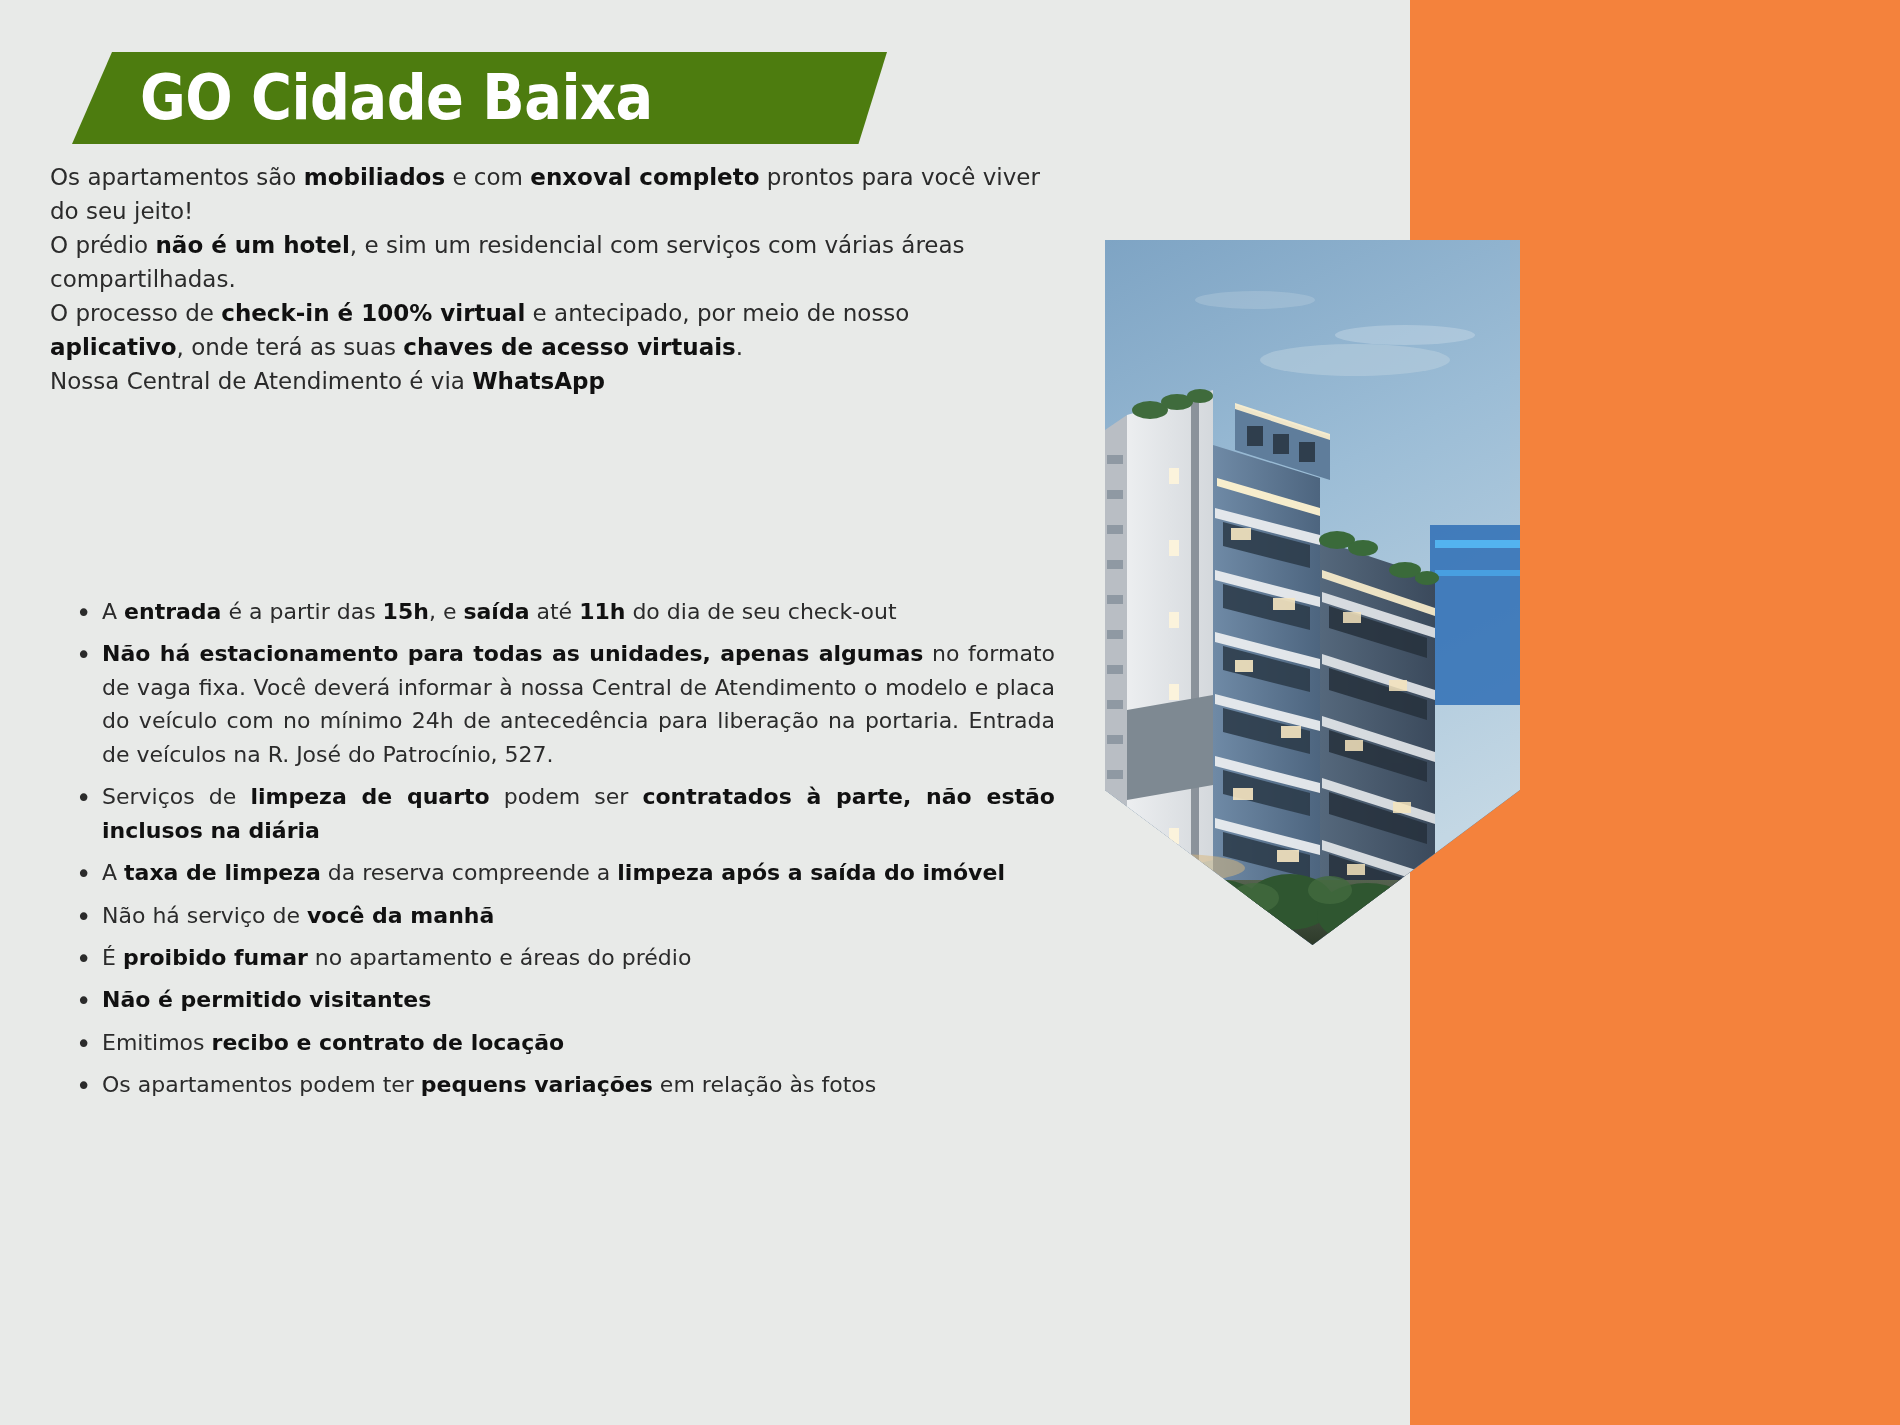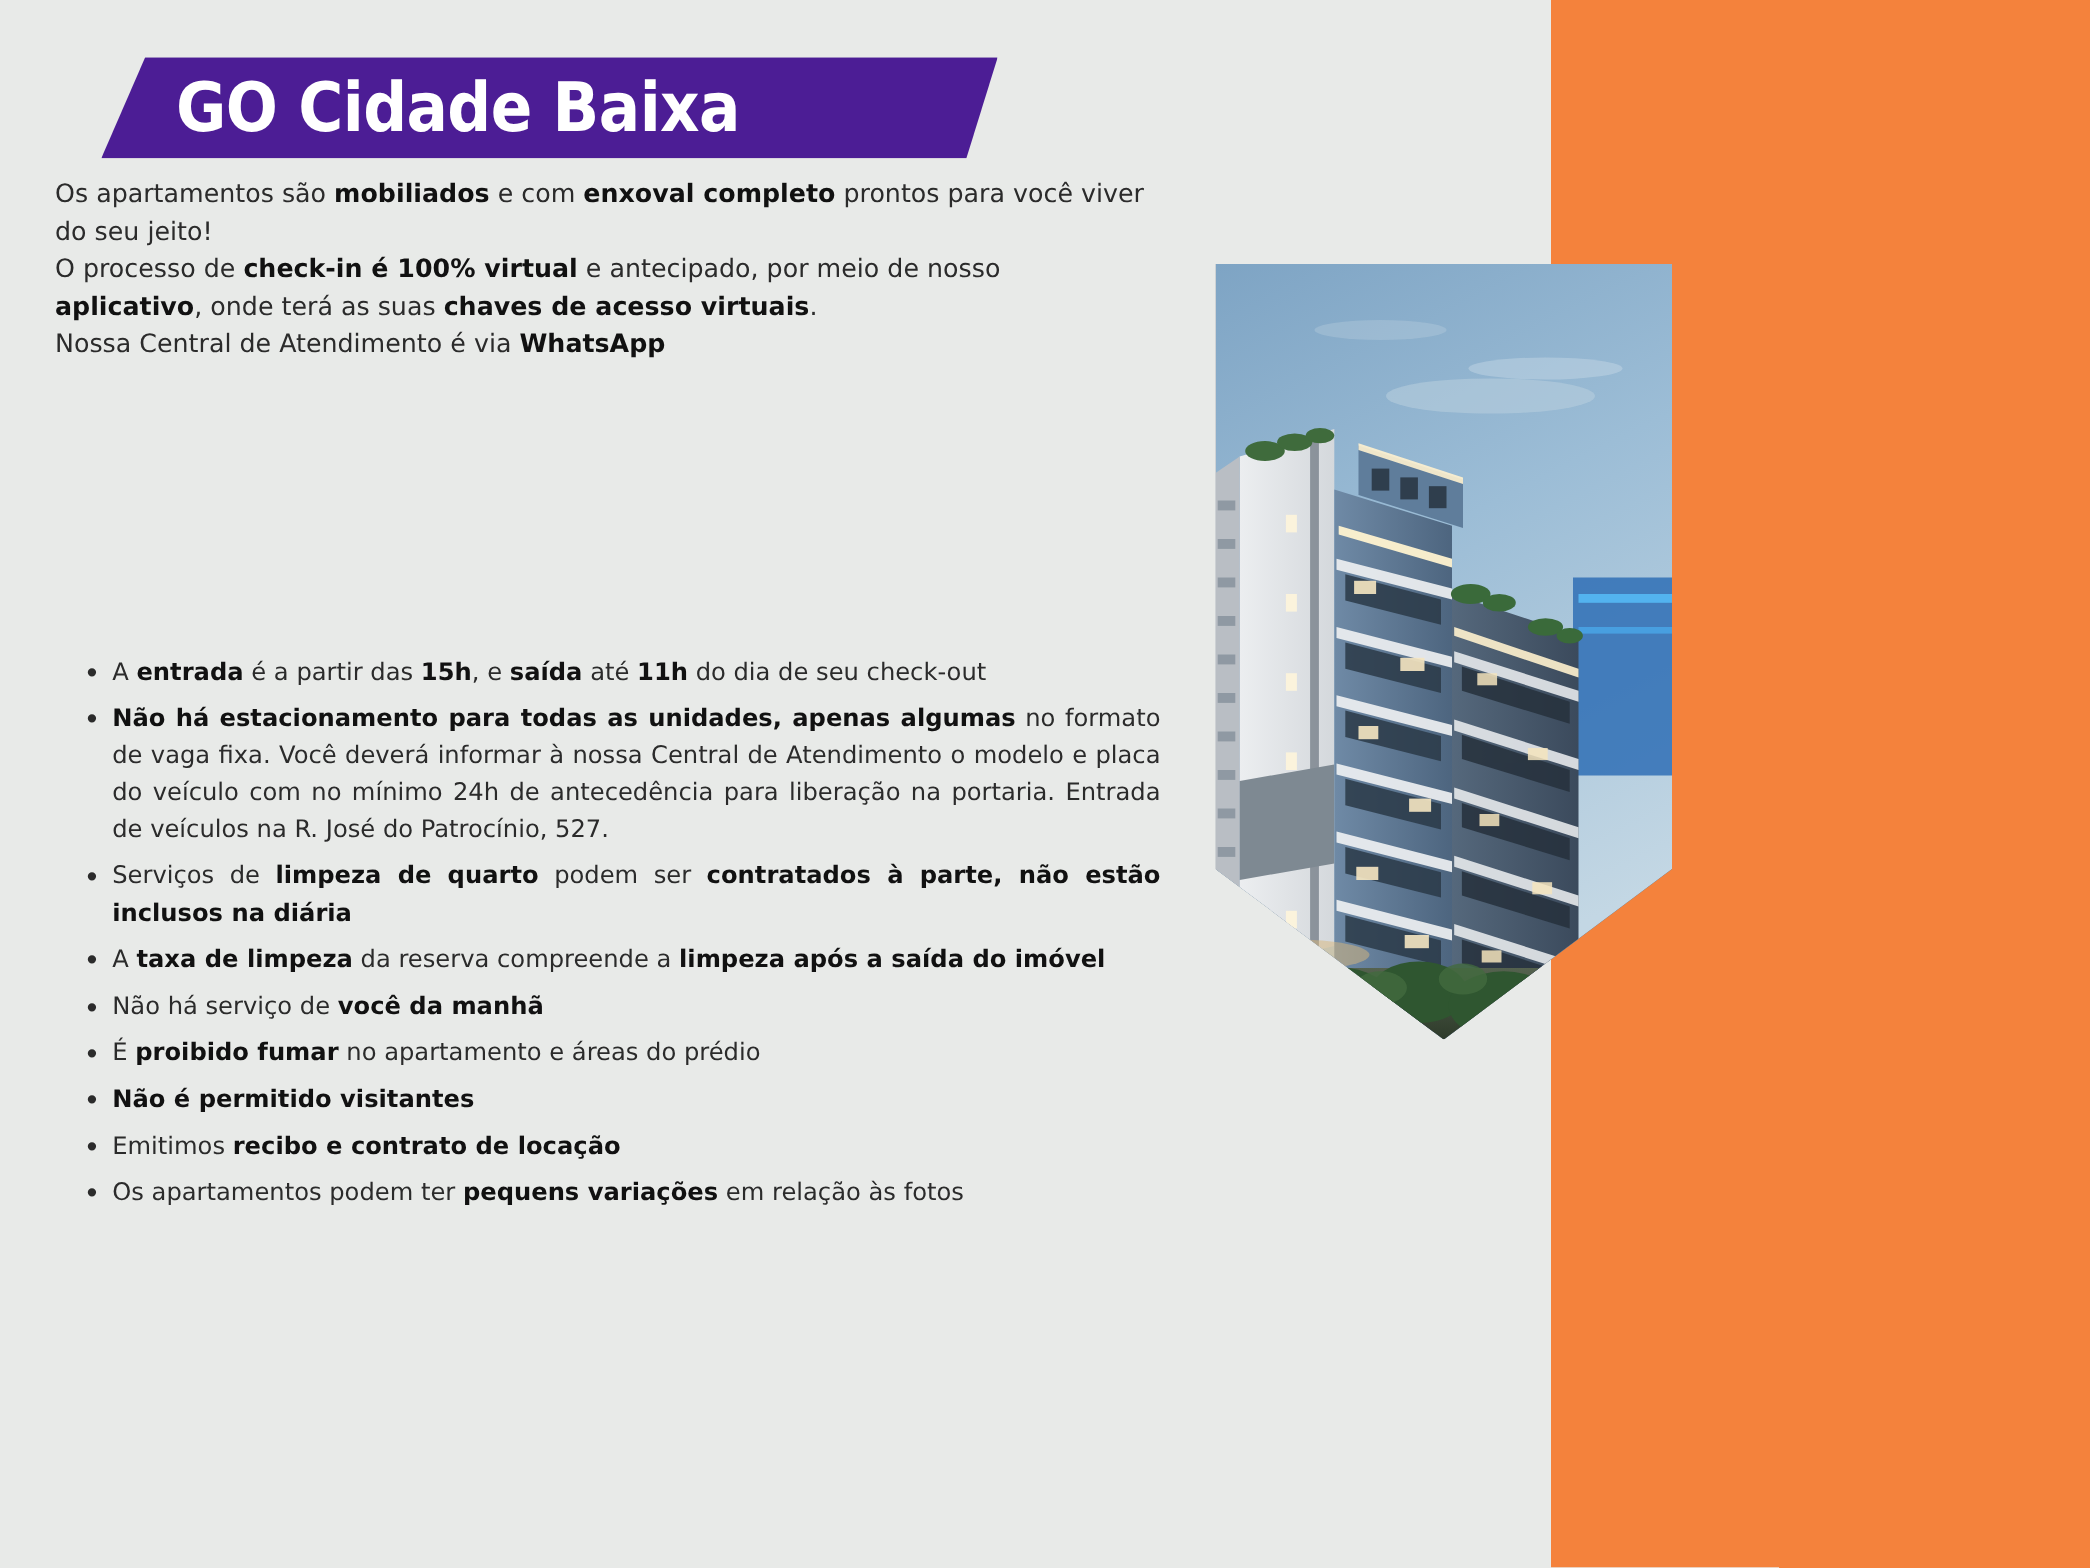--- a/index.html
+++ b/index.html
@@ -13,23 +13,23 @@
 
   
   .orange-band{
     position:absolute;top:0;right:0;
     width:490px;height:1425px;
     background:#f4823c;
   }
 
   
   .banner{
-    position:absolute;left:92px;top:52px;
+    position:absolute;left:72px;top:52px;
     width:815px;height:92px;
-    background:#4c1d95;
+    background:#4d7c0f;
     -webkit-clip-path:polygon(40px 0,100% 0,96.5% 100%,0 100%);
     clip-path:polygon(40px 0,100% 0,96.5% 100%,0 100%);
     display:flex;align-items:center;
   }
   .banner-title{
     color:#ffffff;
     font-size:62px;
     font-weight:bold;
     letter-spacing:-0.5px;
     margin-left:68px;
@@ -91,20 +91,21 @@
 <div class="page">
 
   <div class="orange-band"></div>
 
   <div class="banner">
     <div class="banner-title">GO Cidade Baixa</div>
   </div>
 
   <div class="intro" id="intro-block">
       <p><span>Os apartamentos  são </span><b>mobiliados</b><span> e com </span><b>enxoval completo</b><span> prontos para você viver do seu jeito!</span></p>
+      <p><span>O prédio </span><b>não é um hotel</b><span>, e sim um residencial com serviços com várias áreas compartilhadas.</span></p>
       <p><span>O processo de </span><b>check-in é 100% virtual</b><span> e antecipado, por meio de nosso </span><b>aplicativo</b><span>, onde terá as suas </span><b>chaves de acesso virtuais</b><span>.</span></p>
       <p><span>Nossa Central de Atendimento é via </span><b>WhatsApp</b></p>
     </div>
 
   <ul class="rules" id="rules-list">
       <li><span>A </span><b>entrada</b><span> é a partir das </span><b>15h</b><span>, e </span><b>saída</b><span> até </span><b>11h</b><span> do dia de seu check-out</span></li>
       <li><b>Não há estacionamento para todas as unidades, apenas algumas</b><span> no formato de vaga fixa. Você deverá informar à nossa Central de Atendimento o modelo e placa do veículo com no mínimo 24h de antecedência para liberação na portaria. Entrada de veículos na R. José do Patrocínio, 527.</span></li>
       <li><span>Serviços de </span><b>limpeza de quarto</b><span> podem ser </span><b>contratados à parte, não estão inclusos na diária</b></li>
       <li><span>A </span><b>taxa de limpeza</b><span> da reserva compreende a </span><b>limpeza após a saída do imóvel</b></li>
       <li class="nojust"><span>Não há serviço de </span><b>você da manhã</b></li>

